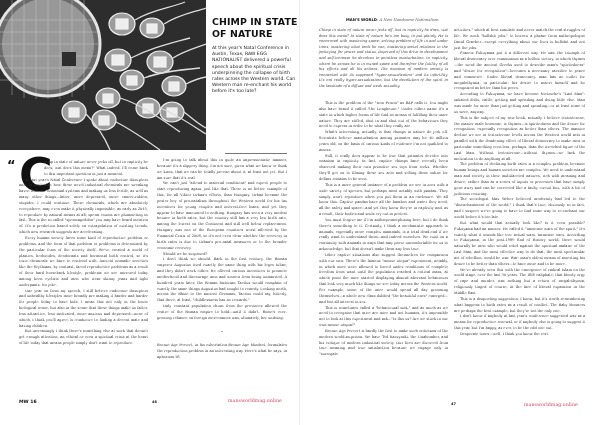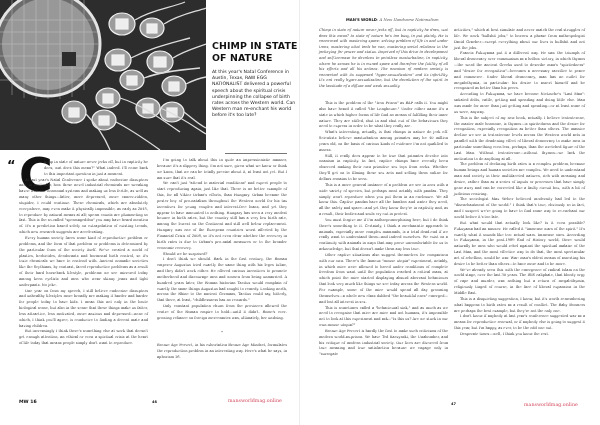--- a/index.html
+++ b/index.html
@@ -6,21 +6,21 @@
   body { width:600px; height:425px; overflow:hidden; background:#ffffff; position:relative; font-family:"DejaVu Serif", serif; color:#222; }
   .page { position:absolute; top:0; height:425px; background:#fff; overflow:hidden; }
   .page-left { left:0; width:300px; }
   .page-right { left:300px; width:300px; }
   .gutter { position:absolute; left:299px; top:0; width:2px; height:425px; background:linear-gradient(90deg, #e6e6e6, #ffffff); }
 
   
   .hero { position:absolute; left:0; top:0; width:206px; height:150px; background:#2d2d2d; overflow:hidden; }
   .hero svg { display:block; }
 
-  .headline-block { position:absolute; left:212px; top:40px; width:86px; }
+  .headline-block { position:absolute; left:212px; top:16px; width:86px; }
   .headline { font-family:"DejaVu Sans", sans-serif; font-weight:bold; font-size:9.4px; line-height:11.5px; color:#111; margin:0 0 6px 0; letter-spacing:0.1px; }
   .standfirst { font-family:"DejaVu Sans", sans-serif; font-size:4.6px; line-height:6.2px; color:#222; margin:0; }
 
   .rule-short { position:absolute; left:225px; top:153px; width:62px; height:1px; background:#777; }
 
   .col { position:absolute; font-size:3.55px; line-height:5.85px; text-align:justify; color:#333; }
   .col p { margin:0; text-indent:6px; }
   .col p.noindent { text-indent:0; }
 
   .quote-mark { position:absolute; left:7px; top:160px; font-family:"DejaVu Sans", sans-serif; font-weight:bold; font-size:13px; line-height:10px; color:#111; }

